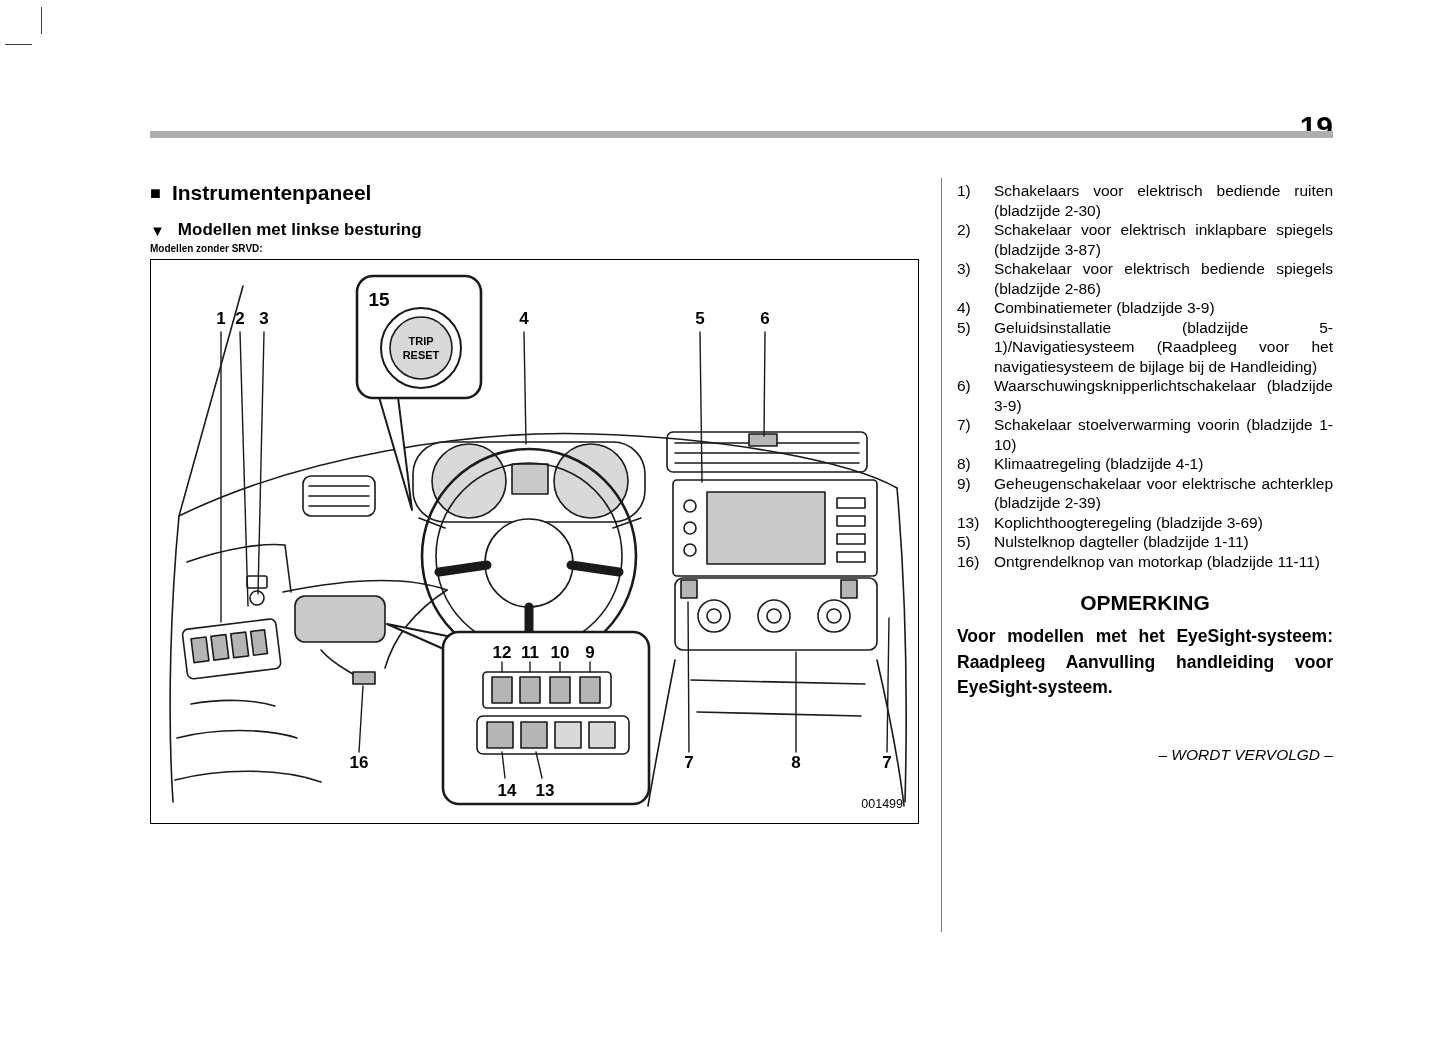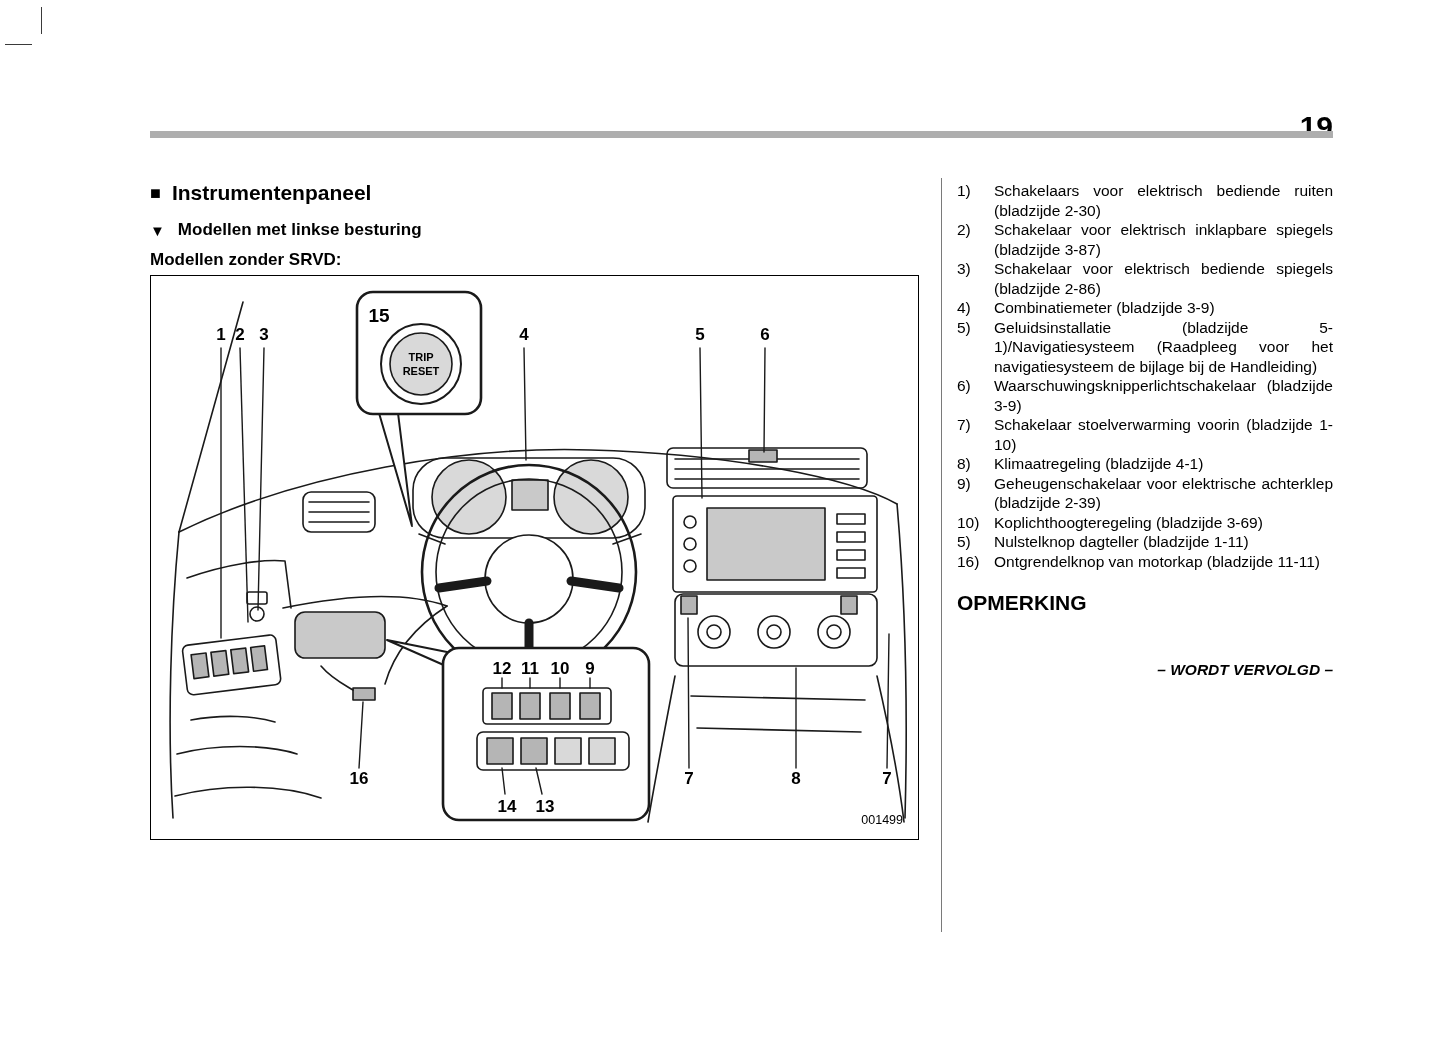--- a/index.html
+++ b/index.html
@@ -10,21 +10,21 @@
   .crop-h { position:absolute; left:5px; top:44px; width:27px; height:1px; background:#3a3a3a; }
 
   .page-number { position:absolute; top:110px; right:112px; font-size:30px; font-weight:bold; }
   .top-rule { position:absolute; left:150px; top:131px; width:1183px; height:7px; background:#aeaeae; }
 
   .left-col { position:absolute; left:150px; top:181px; width:770px; }
   .section-title { display:flex; align-items:center; gap:11px; font-size:21px; font-weight:bold; }
   .section-title .sq { font-size:18px; line-height:1; }
   .subsection { display:flex; align-items:center; gap:13px; margin-top:15px; font-size:17px; font-weight:bold; }
   .subsection .tri { font-size:15px; line-height:1; }
-  .model-label { margin-top:10px; font-size:17px; font-weight:bold; }
+  .model-label { margin-top:3px; font-size:10px; font-weight:bold; }
   .figure-box { margin-top:5px; width:769px; height:565px; border:1px solid #000; background:#fff; }
   .figure-box svg { display:block; width:767px; height:563px; }
 
   
   .ln path, .ln rect, .ln circle, .ln polygon, .ln line {
     stroke:#1a1a1a; fill:none; stroke-width:1.6; stroke-linecap:round; stroke-linejoin:round;
   }
   .ln .sw  { fill:#b5b5b5; }
   .ln .g1  { fill:#d9d9d9; }
   .ln .g2  { fill:#c9c9c9; }
@@ -34,23 +34,23 @@
   svg text.small { font-size:11px; }
   svg text.code  { font-size:12.5px; font-weight:normal; text-anchor:end; }
 
   .divider { position:absolute; left:941px; top:178px; width:1px; height:754px; background:#7a7a7a; }
 
   .right-col { position:absolute; left:957px; top:181px; width:376px; }
   .parts-list { list-style:none; }
   .parts-item { display:flex; font-size:15.5px; line-height:1.26; }
   .parts-item .num { flex:0 0 37px; }
   .parts-item .txt { flex:1; text-align:justify; }
-  .note-title { margin-top:20px; font-size:21px; font-weight:bold; }
+  .note-title { margin-top:20px; font-size:21px; font-weight:bold;text-align:center; }
   .note-body { margin-top:9px; font-size:17.5px; font-weight:bold; line-height:1.45; text-align:justify; }
-  .continued { margin-top:46px; text-align:right; font-size:15.5px; font-weight:bold; font-style:italic; }
+  .continued { margin-top:46px; text-align:right; font-size:15.5px; font-weight:normal; font-style:italic; }
 </style>
 </head>
 <body>
 
 <div class="page">
 
   <div class="crop-v"></div>
   <div class="crop-h"></div>
 
   <div class="page-number">19</div>
@@ -249,30 +249,31 @@
         </li>
       <li class="parts-item">
           <span class="num">8)</span>
           <span class="txt">Klimaatregeling (bladzijde 4-1)</span>
         </li>
       <li class="parts-item">
           <span class="num">9)</span>
           <span class="txt">Geheugenschakelaar voor elektrische achterklep (bladzijde 2-39)</span>
         </li>
       <li class="parts-item">
-          <span class="num">10)</span>
+          <span class="num">13)</span>
           <span class="txt">Koplichthoogteregeling (bladzijde 3-69)</span>
         </li>
       <li class="parts-item">
           <span class="num">5)</span>
           <span class="txt">Nulstelknop dagteller (bladzijde 1-11)</span>
         </li>
       <li class="parts-item">
           <span class="num">16)</span>
           <span class="txt">Ontgrendelknop van motorkap (bladzijde 11-11)</span>
         </li>
     </ol>
 
     <div class="note-title">OPMERKING</div>
+    <p class="note-body">Voor modellen met het EyeSight-systeem: Raadpleeg Aanvulling handleiding voor EyeSight-systeem.</p>
     <div class="continued">– WORDT VERVOLGD –</div>
   </div>
 
 </div>
 
 </body></html>

